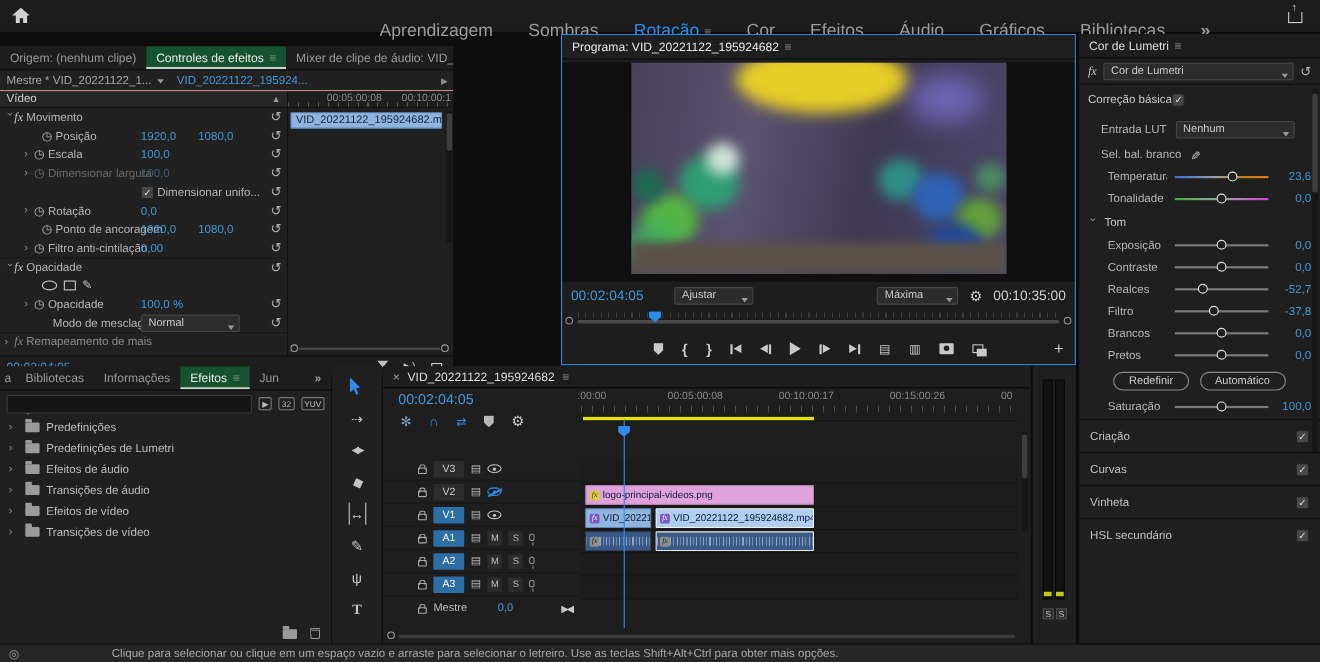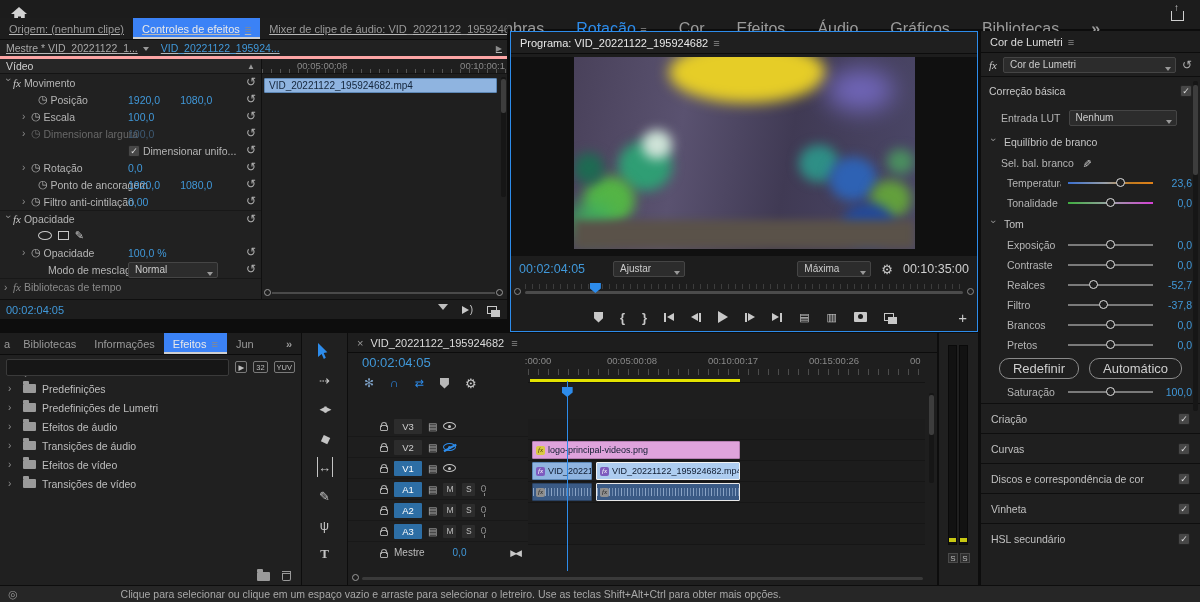--- a/index.html
+++ b/index.html
@@ -5,21 +5,21 @@
   :root{
     --accent:#2d8ceb; --blue_text:#4098d9; --yellow:#e3e300;
     --clip_pink:#dfa3dc; --clip_blue:#8fb4e0; --clip_blue_sel:#aecdf0;
     --clip_audio:#3a5a85; --target_blue:#2d6ea5;
   }
   *{box-sizing:border-box;margin:0;padding:0;font-family:"Liberation Sans",sans-serif;}
   html,body{width:1200px;height:602px;overflow:hidden;background:#0d0d0d;color:#b8b8b8;}
   .panel{position:absolute;background:#212121;overflow:hidden;}
   .tabbar{height:22px;display:flex;align-items:center;background:#1d1d1d;border-bottom:1px solid #0c0c0c;font-size:11px;color:#999;}
   .tab{padding:0 9px;white-space:nowrap;display:flex;align-items:center;gap:5px;height:100%;}
-  .tab.active{color:#e9e9e9;background:#3b82f6;box-shadow:inset 0 -2px 0 #cfcfcf;}
+  .tab.active{color:#e9e9e9;background:#14532d;box-shadow:inset 0 -2px 0 #cfcfcf;}
   .menu-glyph::after{content:"≡";color:#8a8a8a;font-size:11px;}
   .over-glyph{color:#9a9a9a;font-weight:bold;}
   .caret{width:0;height:0;border:3px solid transparent;border-top:4px solid #999;margin-top:4px;display:inline-block;}
   .chev{color:#8f8f8f;font-size:10px;display:inline-block;width:9px;}
   .chev.open{transform:rotate(90deg);}
   .watch::after{content:"◷";font-size:11px;color:#b0b0b0;}
   .reset::after{content:"↺";font-size:12px;color:#aeaeae;}
   .fxg{font-style:italic;font-family:"Liberation Serif",serif;color:#c8c8c8;font-size:11px;}
   .blue{color:var(--blue_text);}
   .dd{background:#2c2c2c;border:1px solid #454545;border-radius:2px;height:16px;line-height:14px;font-size:10px;color:#ccc;padding:0 16px 0 6px;position:relative;white-space:nowrap;}
@@ -30,22 +30,22 @@
   #appbar{position:absolute;left:0;top:0;width:1200px;height:30px;background:#1c1c1c;display:flex;align-items:center;border-bottom:1px solid #0c0c0c;}
   .home{width:15px;height:13px;position:relative;margin:0 14px 0 12px;}
   .home::before{content:"";position:absolute;left:0;top:5px;width:15px;height:8px;background:#d2d2d2;clip-path:polygon(15% 0,85% 0,85% 100%,60% 100%,60% 45%,40% 45%,40% 100%,15% 100%);}
   .home::after{content:"";position:absolute;left:-1px;top:-1px;border-left:8.5px solid transparent;border-right:8.5px solid transparent;border-bottom:7px solid #d2d2d2;}
   .ws{display:flex;gap:4px;margin-left:290px;}
   .wtab{font-size:16px;color:#9b9b9b;padding:0 14px;margin-top:28px;}
   .wtab.active{color:var(--accent);}
   .share{width:13px;height:10px;border:1.5px solid #cfcfcf;border-top:none;position:absolute;right:16px;top:11px;}
   .share::after{content:"↑";position:absolute;left:2px;top:-9px;font-size:10px;color:#cfcfcf;}
   
-  #panelA{left:0;top:18px;width:507px;height:301px;text-decoration:underline;}
-  .ec-tabs2{height:19px;display:flex;align-items:center;font-size:10.5px;background:#212121;border-bottom:3px solid #fca5a5;}
+  #panelA{left:0;top:42px;width:412px;height:301px;}
+  .ec-tabs2{height:19px;display:flex;align-items:center;font-size:10.5px;background:#212121;border-bottom:1px solid #fca5a5;}
   .ec-body{position:absolute;top:41px;bottom:20px;left:0;right:0;display:flex;}
   .ec-left{width:262px;border-right:1px solid #101010;position:relative;}
   .ec-videobar{height:15px;background:#262626;border-bottom:1px solid #141414;font-size:10.5px;color:#cfcfcf;display:flex;align-items:center;padding:0 6px;}
   .ecr{height:17px;display:flex;align-items:center;font-size:10.5px;color:#b5b5b5;position:relative;}
   .ecr .vals{position:absolute;left:128px;display:flex;gap:20px;}
   .ecr .rst{position:absolute;right:5px;top:1px;}
   .ecr.dim,.ecr.dim .watch::after{color:#686868;}
   .ecr.dim .blue{color:#3e5a74;}
   .shape-o{width:14px;height:9px;border:1.5px solid #c8c8c8;border-radius:50%;}
   .shape-r{width:11px;height:9px;border:1.5px solid #c8c8c8;}
@@ -92,21 +92,21 @@
   
   #panelC{left:981px;top:31px;width:219px;height:554px;background:#1f1f1f;}
   .lm-row{display:flex;align-items:center;font-size:10.5px;color:#b5b5b5;padding:0 8px;position:relative;}
   .lm-sec{height:30px;border-top:1px solid #0e0e0e;display:flex;align-items:center;justify-content:space-between;padding:0 10px;font-size:10.5px;color:#c0c0c0;}
   .sl-track{position:relative;height:2px;background:#7a7a7a;flex:1;margin:0 7px;}
   .sl-track.temp{background:linear-gradient(90deg,#3a6fd0 0%,#9aa0a6 45%,#c27a1e 75%,#e08018 100%);}
   .sl-track.tint{background:linear-gradient(90deg,#3fae3f 0%,#9aa0a6 50%,#d43fd4 100%);}
   .sl-h{position:absolute;top:-4px;width:9px;height:9px;border:1.5px solid #e0e0e0;border-radius:50%;background:#1f1f1f;}
   .sl-val{width:32px;text-align:right;color:var(--blue_text);}
   .sl-lab{width:72px;padding-left:18px;white-space:nowrap;overflow:hidden;}
-  .pill{border:1px solid #8a8a8a;border-radius:10px;color:#cfcfcf;font-size:13px;padding:2px 13px;background:transparent;}
+  .pill{border:1px solid #8a8a8a;border-radius:10px;color:#cfcfcf;font-size:10px;padding:2px 13px;background:transparent;}
   .eyedrop::after{content:"✎";transform:rotate(90deg);display:inline-block;color:#c8c8c8;font-size:11px;}
   
   #panelD{left:0;top:333px;width:301px;height:252px;background:#202020;}
   .search{height:24px;display:flex;align-items:center;gap:6px;padding:3px 6px;}
   .sbox{flex:1;height:17px;background:#161616;border:1px solid #3a3a3a;border-radius:2px;position:relative;color:#ccc;font-size:10px;padding-left:18px;outline:none;}
   .mag{position:absolute;left:10px;top:8px;width:7px;height:7px;border:1.5px solid #909090;border-radius:50%;}
   .mag::after{content:"";position:absolute;left:6px;top:6px;width:4px;height:1.5px;background:#909090;transform:rotate(40deg);}
   .fbadge{font-size:7.5px;border:1px solid #7a7a7a;border-radius:2px;color:#bdbdbd;padding:0 2px;height:12px;line-height:11px;}
   .treerow{height:19px;display:flex;align-items:center;gap:6px;font-size:10.5px;color:#bdbdbd;padding-left:8px;}
   .folder{width:13px;height:9px;background:#9a9a9a;border-radius:1px;position:relative;}
@@ -292,21 +292,21 @@
         <span class="rst reset"></span>
       </div>
       <div class="ecr">
         <span style="margin-left:48px">Modo de mesclag...</span>
         <span class="dd" style="position:absolute;left:128px;width:90px"><span>Normal</span><span class="caret"></span></span>
         <span class="rst reset"></span>
       </div>
       <div class="ecr" style="border-top:1px solid #181818;color:#8a8a8a">
         <span class="chev" style="margin-left:4px">›</span>
         <span class="fxg" style="color:#8a8a8a">fx</span>&nbsp;
-        <span>Bibliotecas de tempo</span>
+        <span>Remapeamento de mais</span>
       </div>
     </div>
     <div class="ec-right">
       <div class="ec-ruler">
         <span class="rlab" style="left:35px">00:05:00:08</span>
         <span class="rlab" style="right:2px">00:10:00:1</span>
         <span class="ticks"></span>
       </div>
       <div class="ec-clip">VID_20221122_195924682.mp4</div>
       <div class="vsb" style="top:18px;height:120px">
@@ -407,31 +407,27 @@
     <span class="tab" style="color:#dcdcdc">
         <span>Cor de Lumetri</span>
         <span class="menu-glyph"></span>
       </span>
   </div>
   <div class="lm-row" style="height:24px;gap:6px;border-bottom:1px solid #0e0e0e">
     <span class="fxg">fx</span>
     <span class="dd" style="flex:1"><span>Cor de Lumetri</span><span class="caret"></span></span>
     <span class="reset"></span>
   </div>
-  <div class="lm-row" style="height:28px;justify-content:space-between">
+  <div class="lm-row" style="height:28px;">
     <span style="color:#c8c8c8">Correção básica</span>
     <span class="cb"></span>
   </div>
   <div class="lm-row" style="height:26px;gap:8px;padding-left:20px">
     <span>Entrada LUT</span>
     <span class="dd" style="width:108px"><span>Nenhum</span><span class="caret"></span></span>
-  </div>
-  <div class="lm-row" style="height:22px;gap:6px">
-    <span class="chev open">›</span>
-    <span style="color:#c4c4c4">Equilíbrio de branco</span>
   </div>
   <div class="lm-row" style="height:20px;gap:8px;padding-left:20px">
     <span>Sel. bal. branco</span>
     <span class="eyedrop"></span>
   </div>
   <div class="lm-row" style="height:20px">
     <span class="sl-lab">Temperatura</span>
     <span class="sl-track temp">
         <span class="sl-h" style="left: calc(62% - 5px);"></span>
       </span>
@@ -500,24 +496,20 @@
         <span class="sl-h" style="left: calc(50% - 5px);"></span>
       </span>
     <span class="sl-val">100,0</span>
   </div>
   <div class="lm-sec">
       <span>Criação</span>
       <span class="cb"></span>
     </div>
   <div class="lm-sec">
       <span>Curvas</span>
-      <span class="cb"></span>
-    </div>
-  <div class="lm-sec">
-      <span>Discos e correspondência de cor</span>
       <span class="cb"></span>
     </div>
   <div class="lm-sec">
       <span>Vinheta</span>
       <span class="cb"></span>
     </div>
   <div class="lm-sec">
       <span>HSL secundário</span>
       <span class="cb"></span>
     </div>
@@ -720,14 +712,14 @@
 
 <div id="meters" class="panel">
   <span class="mbar" style="left:9px"></span>
   <span class="mbar" style="left:20px"></span>
   <span class="sbtn" style="left:9px">S</span>
   <span class="sbtn" style="left:21px">S</span>
 </div>
 
 <div id="statusbar">
   <span style="margin:0 8px;color:#9a9a9a;font-size:11px">◎</span>
-  <span style="margin-left:95px">Clique para selecionar ou clique em um espaço vazio e arraste para selecionar o letreiro. Use as teclas Shift+Alt+Ctrl para obter mais opções.</span>
+  <span style="margin-left:76px">Clique para selecionar ou clique em um espaço vazio e arraste para selecionar o letreiro. Use as teclas Shift+Alt+Ctrl para obter mais opções.</span>
 </div>
 
 </body></html>

